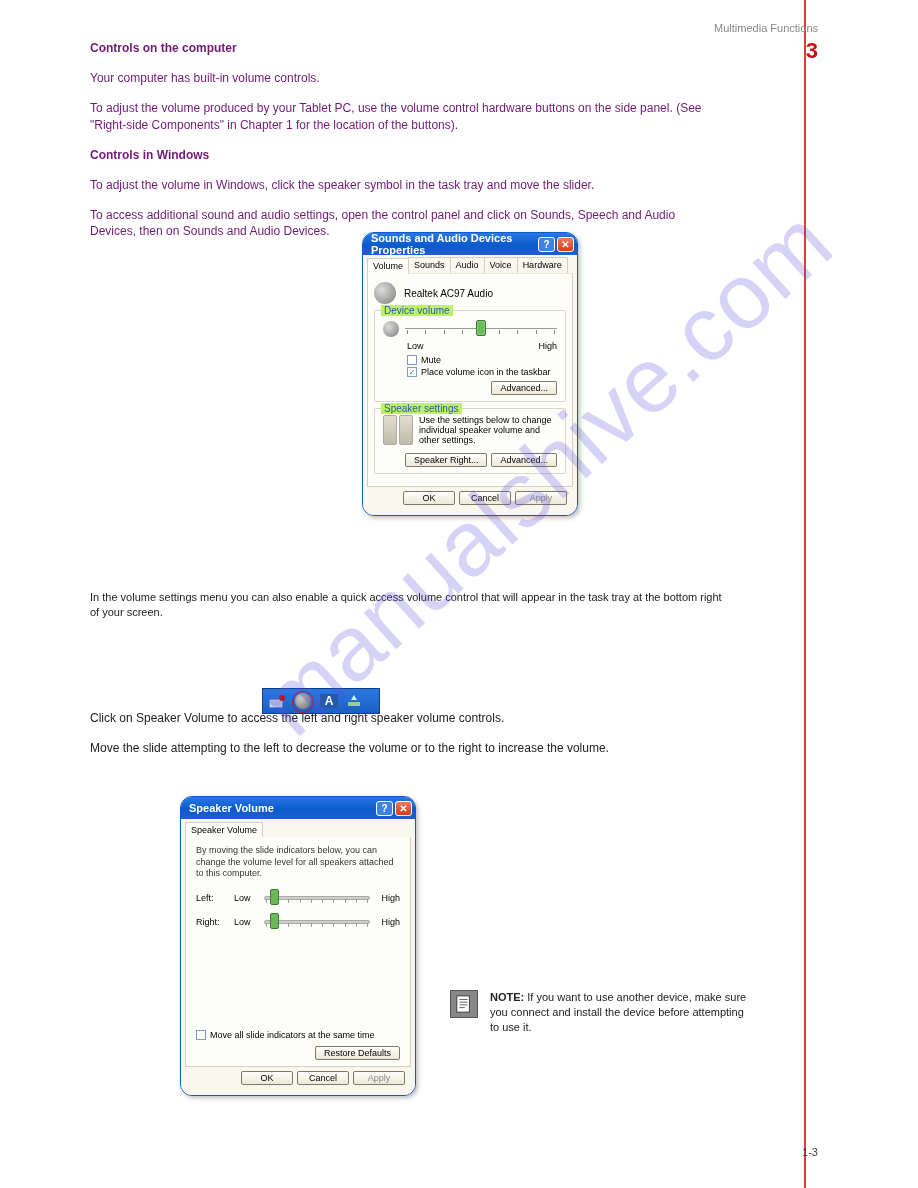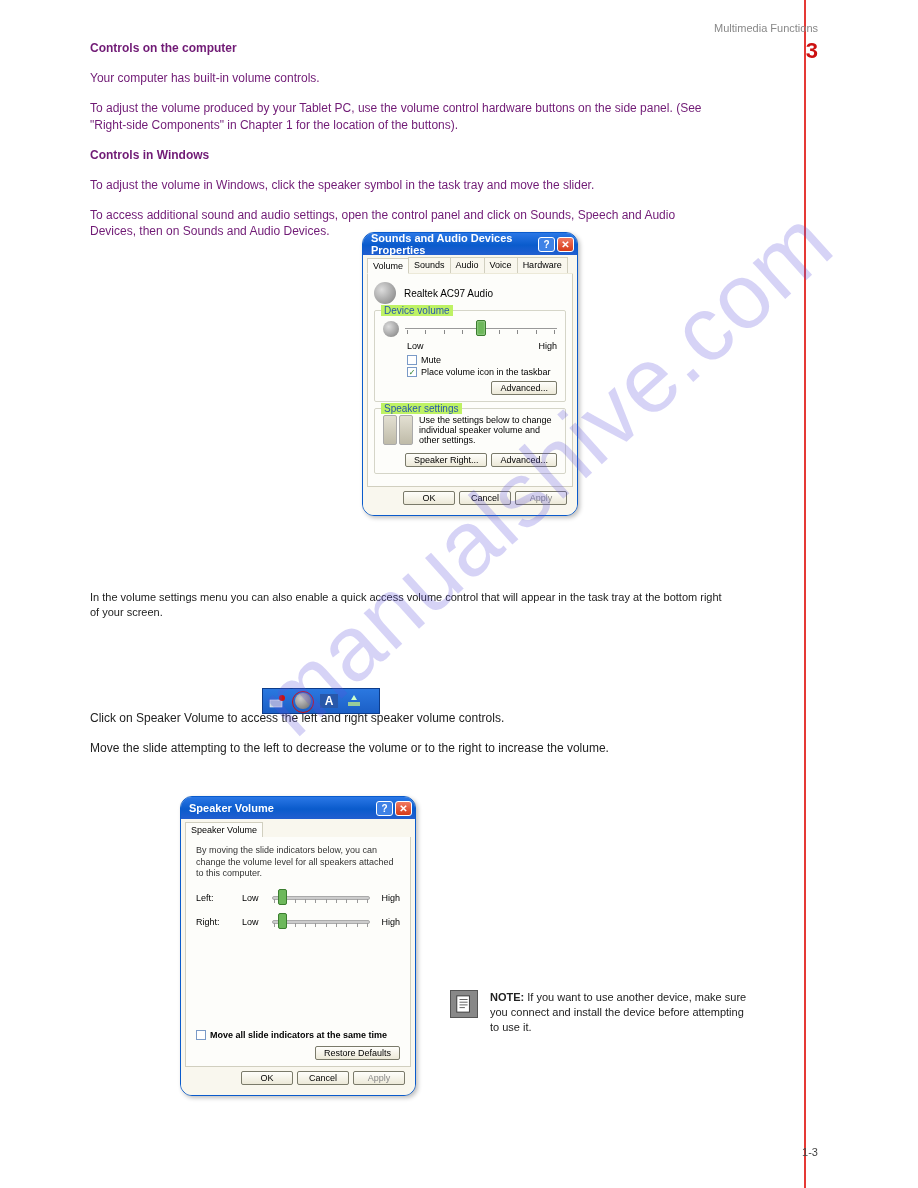--- a/index.html
+++ b/index.html
@@ -180,30 +180,30 @@
   .single-tab { display:flex; }
   .d2-content {
     border:1px solid #d1cfbf; border-top:none;
     background:#fdfdfa;
     padding: 8px 10px 6px 10px;
     min-height: 230px;
     position:relative;
   }
   .d2-desc { font-size:9px; color:#333; margin-bottom:10px; line-height:1.3; }
   .d2-slider-row { display:flex; align-items:center; font-size:9px; margin-bottom:8px; }
-  .d2-label-l { width:46px; }
+  .d2-label-l { width:38px; }
   .d2-label-low { width:30px; }
   .d2-label-high { width:30px; text-align:right; }
   .d2-track { flex:1; position:relative; height:16px; }
   .d2-track::before { content:""; position:absolute; left:0;right:0;top:6px;height:2px;background:#ccc;border:1px solid #aaa;border-radius:2px; }
   .d2-ticks { position:absolute; left:2px; right:2px; top:9px; display:flex; justify-content:space-between; }
   .d2-ticks span { width:1px; height:4px; background:#999; }
   .d2-thumb { position:absolute; top:-1px; width:9px; height:16px; background:#6db85b; border:1px solid #3b7d2f; border-radius:2px; }
   .d2-bottom-row { position:absolute; left:10px; right:10px; bottom:6px; }
-  .d2-chk { display:flex; align-items:center; gap:4px; font-size:9px; margin-bottom:6px;font-weight:bold; }
+  .d2-chk { display:flex; align-items:center; gap:4px; font-size:9px; margin-bottom:6px; }
 
   .note-icon {
     position:absolute; left:450px; top:990px; width:28px; height:28px;
     background:#888; border:1px solid #555; display:flex;align-items:center;justify-content:center;
   }
   .note-icon svg { width:18px; height:20px; }
 </style>
 </head>
 <body>
 

